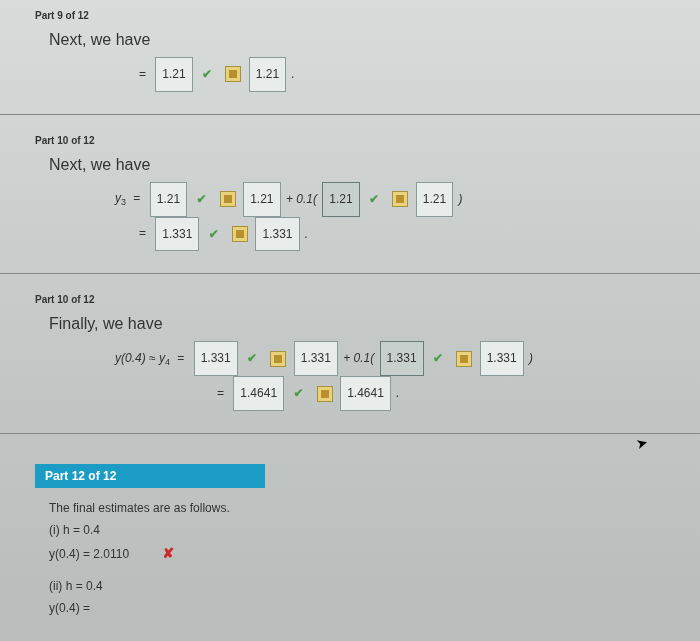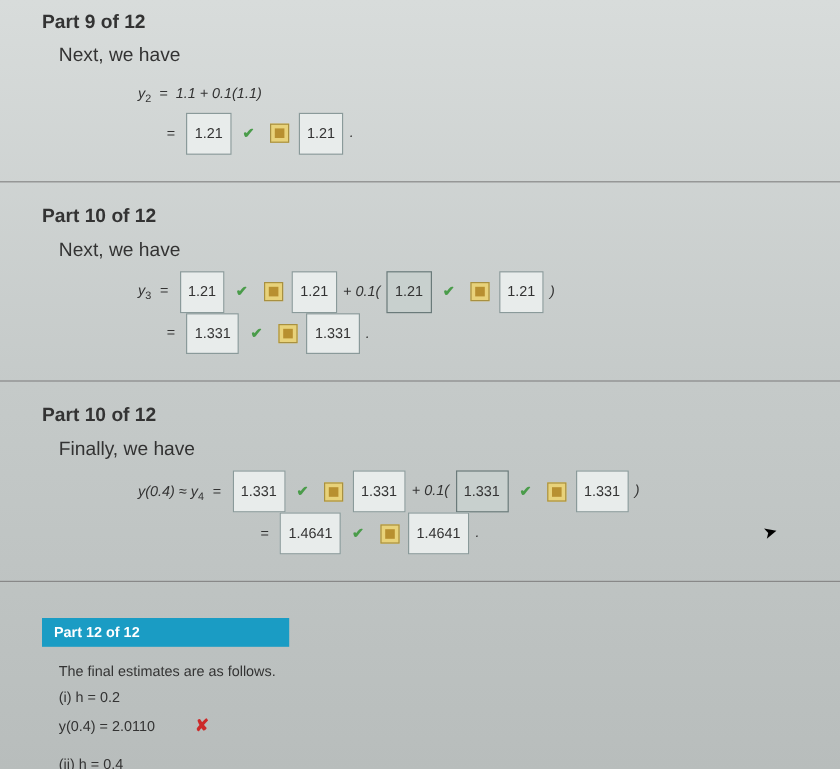--- a/index.html
+++ b/index.html
@@ -16,21 +16,21 @@
     position: relative;
   }
   .inner {
     padding: 10px 20px 0 35px;
   }
   .part {
     margin-bottom: 8px;
   }
   .part-header {
     font-weight: bold;
-    font-size: 16px;
+    font-size: 10px;
     margin-bottom: 10px;
   }
   .intro {
     margin-left: 14px;
     margin-bottom: 8px;
     font-size: 16px;
   }
   .math {
     margin-left: 80px;
     font-style: italic;
@@ -85,21 +85,21 @@
     border: none;
     border-top: 1px solid #888;
     margin: 22px -20px 20px -35px;
   }
   .part12-tab {
     background: #1a9cc4;
     color: #fff;
     font-weight: bold;
     padding: 5px 10px;
     display: inline-block;
-    width: 206px;
+    width: 230px;
     margin-top: 10px;
     font-size: 12px;
   }
   .p12body {
     margin-left: 14px;
     margin-top: 10px;
     font-size: 12px;
     line-height: 1.8;
   }
   .cross {
@@ -118,23 +118,20 @@
   }
 </style>
 </head>
 <body>
 
 <div class="inner">
 
   <div class="part">
     <div class="part-header">Part 9 of 12</div>
     <div class="intro">Next, we have</div>
-    <div class="math">
-      <span>y<span class="sub">2</span>&nbsp;&nbsp;=&nbsp;&nbsp;1.1 + 0.1(1.1)</span>
-    </div>
     <div class="math math-indent">
       <span class="eq">=</span>
       <span class="box">1.21</span>
       <span class="check">✔</span>
       <span class="ansicon"></span>
       <span class="box">1.21</span>
       <span>.</span>
     </div>
   </div>
 
@@ -197,21 +194,21 @@
   </div>
 
   <hr class="div">
 
   <div>
     <div>
       <span class="part12-tab">Part 12 of 12</span>
     </div>
     <div class="p12body">
       <div>The final estimates are as follows.</div>
-      <div>(i) h = 0.2</div>
+      <div>(i) h = 0.4</div>
       <div>
         <span>y(0.4) =  2.0110</span>
         <span class="cross">✘</span>
       </div>
       <div style="height:10px"></div>
       <div>(ii) h = 0.4</div>
       <div>y(0.4) =</div>
 
     </div>
   </div>

